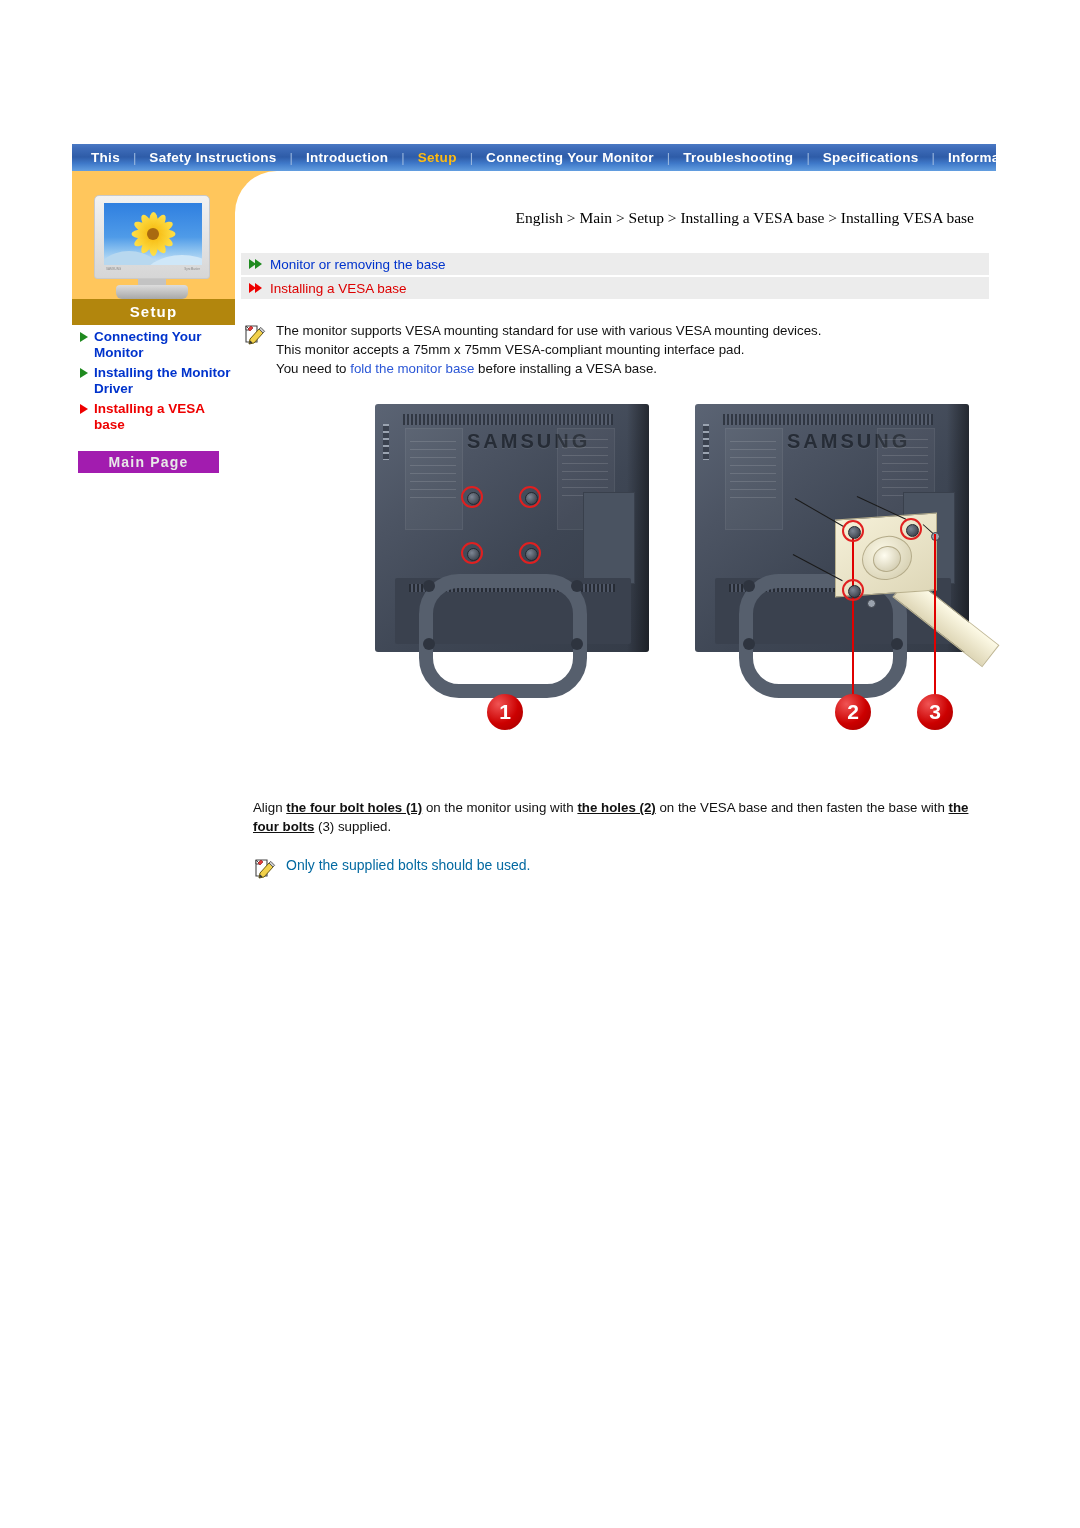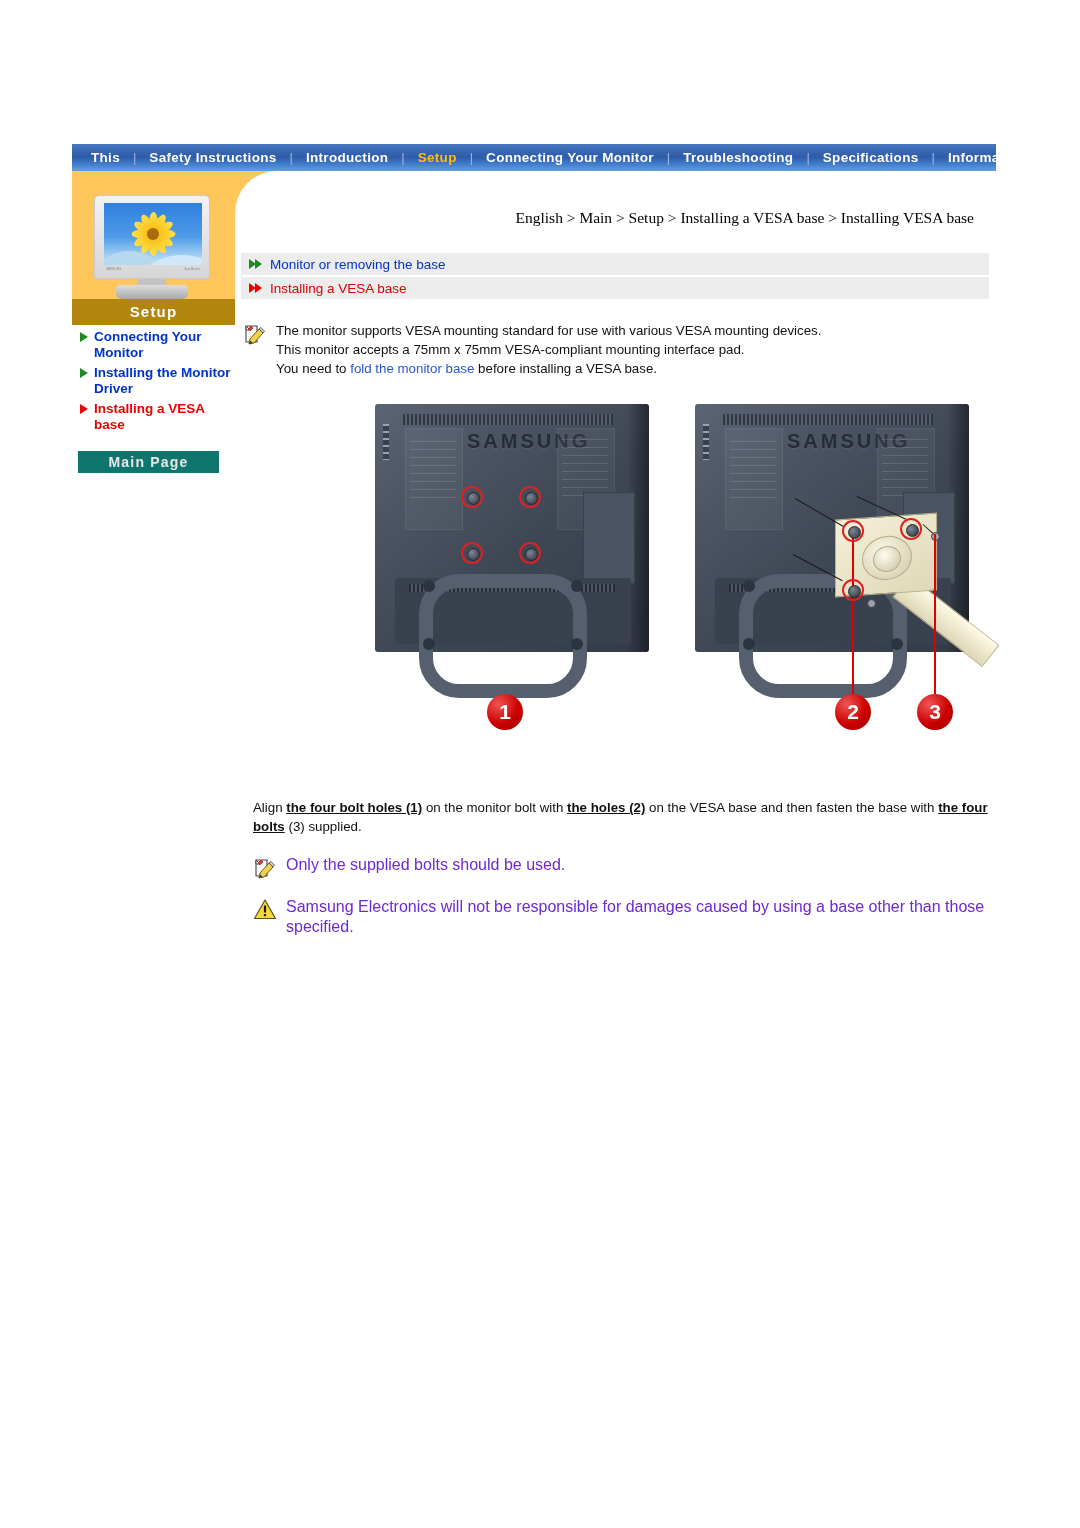--- a/index.html
+++ b/index.html
@@ -205,21 +205,21 @@
     flex: 0 0 auto;
   }
   .tri.red { border-left-color: #ee0000; }
   .side-link-label { color: #0033cc; font-weight: bold; }
   .side-link-label.red { color: #ee0000; }
   #mainpage-btn {
     margin: 18px 0 0 6px;
     width: 141px;
     height: 22px;
     line-height: 22px;
-    background: #0f766e;
+    background: #a21caf;
     color: #e8e8e8;
     text-align: center;
     font-size: 14px;
     font-weight: bold;
     letter-spacing: 1.2px;
     cursor: pointer;
   }
 
   
   #main {
@@ -495,22 +495,22 @@
     line-height: 19px;
     color: #111;
   }
   #align-text b { font-weight: bold; text-decoration: underline; }
   .footnote {
     display: flex;
     align-items: flex-start;
     margin-top: 19px;
   }
   .footnote .ftext {
-    font-size: 16px;
-    color: #6d28d9;
+    font-size: 14px;
+    color: #0369a1;
     margin-left: 9px;
     line-height: 20px;
   }
   .warn-icon {
     flex: 0 0 auto;
     width: 24px; height: 22px;
     position: relative;
     margin-top: 1px;
   }
 </style>
@@ -725,43 +725,33 @@
 
           <div class="redline" style="left:165px; top:130px; height:166px;"></div>
           <div class="redline" style="left:247px; top:130px; height:166px;"></div>
           <div class="callout" style="left:148px; top:290px;">2</div>
           <div class="callout" style="left:230px; top:290px;">3</div>
         </div>
 
       </div>
 
       <div id="bottom">
-        <div id="align-text"><span>Align </span><b>the four bolt holes (1)</b><span> on the monitor bolt with </span><b>the holes (2)</b><span> on the VESA base and then fasten the base with </span><b>the four bolts</b><span> (3) supplied.</span></div>
+        <div id="align-text"><span>Align </span><b>the four bolt holes (1)</b><span> on the monitor using with </span><b>the holes (2)</b><span> on the VESA base and then fasten the base with </span><b>the four bolts</b><span> (3) supplied.</span></div>
 
         <div class="footnote">
           <span class="warn-icon">
             <svg width="24" height="24" viewBox="0 0 24 24">
               <path d="M3 4 L14 4 L14 20 L3 20 Z" fill="#ffffff" stroke="#444" stroke-width="1.1"></path>
               <path d="M3 4 L7 8 L3 8 Z" fill="#ffffff" stroke="#444" stroke-width="1"></path>
               <path d="M5 7 L8 4 L10 6 L7 9 Z" fill="#e23a3a" stroke="#9e1d1d" stroke-width=".7"></path>
               <path d="M7 17 L16 7 L20 11 L11 21 L6 22 Z" fill="#f2d14b" stroke="#6a5a12" stroke-width="1"></path>
               <path d="M16 7 L20 11 L21.6 9.3 L17.8 5.4 Z" fill="#cfcfcf" stroke="#555" stroke-width=".9"></path>
               <path d="M6 22 L7.2 18.4 L9.6 20.8 Z" fill="#3a3a3a"></path>
             </svg>
           </span>
           <span class="ftext">Only the supplied bolts should be used.</span>
         </div>
 
-        <div class="footnote">
-          <span class="warn-icon">
-            <svg width="24" height="22" viewBox="0 0 24 22">
-              <path d="M12 2 L22.5 20.5 L1.5 20.5 Z" fill="#f3d93f" stroke="#5a5220" stroke-width="1.2" stroke-linejoin="round"></path>
-              <rect x="10.9" y="7.5" width="2.2" height="7" fill="#201c08"></rect>
-              <rect x="10.9" y="16" width="2.2" height="2.2" fill="#201c08"></rect>
-            </svg>
-          </span>
-          <span class="ftext">Samsung Electronics will not be responsible for damages caused by using a base other than those specified.</span>
-        </div>
       </div>
 
     </div>
   </div>
 </div>
 
 </body></html>

